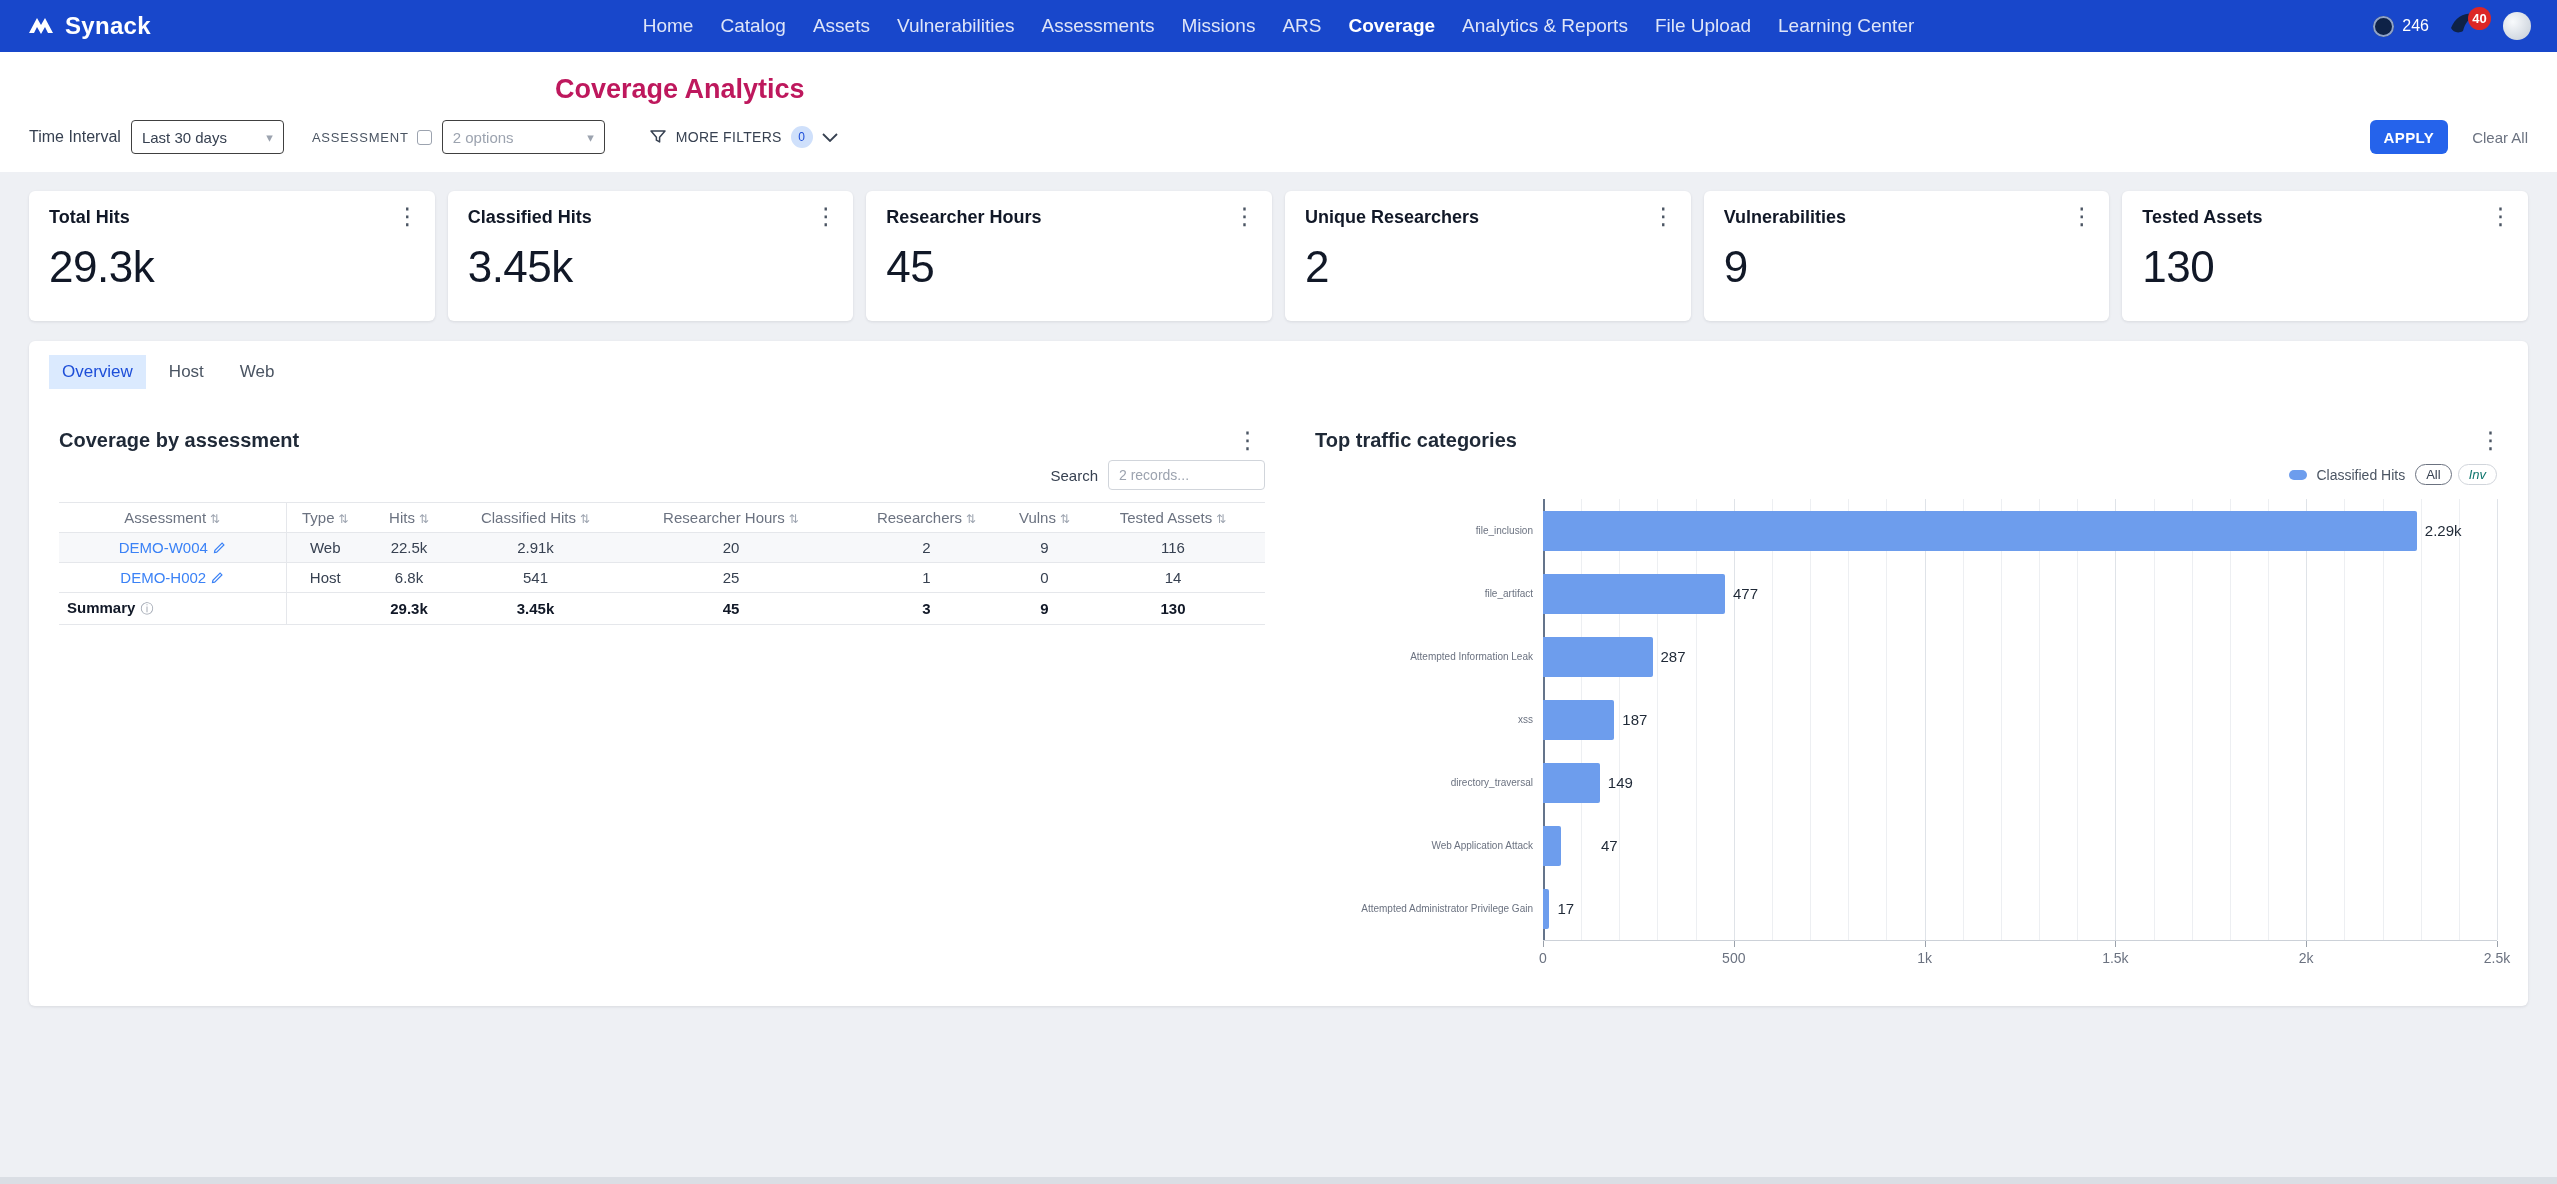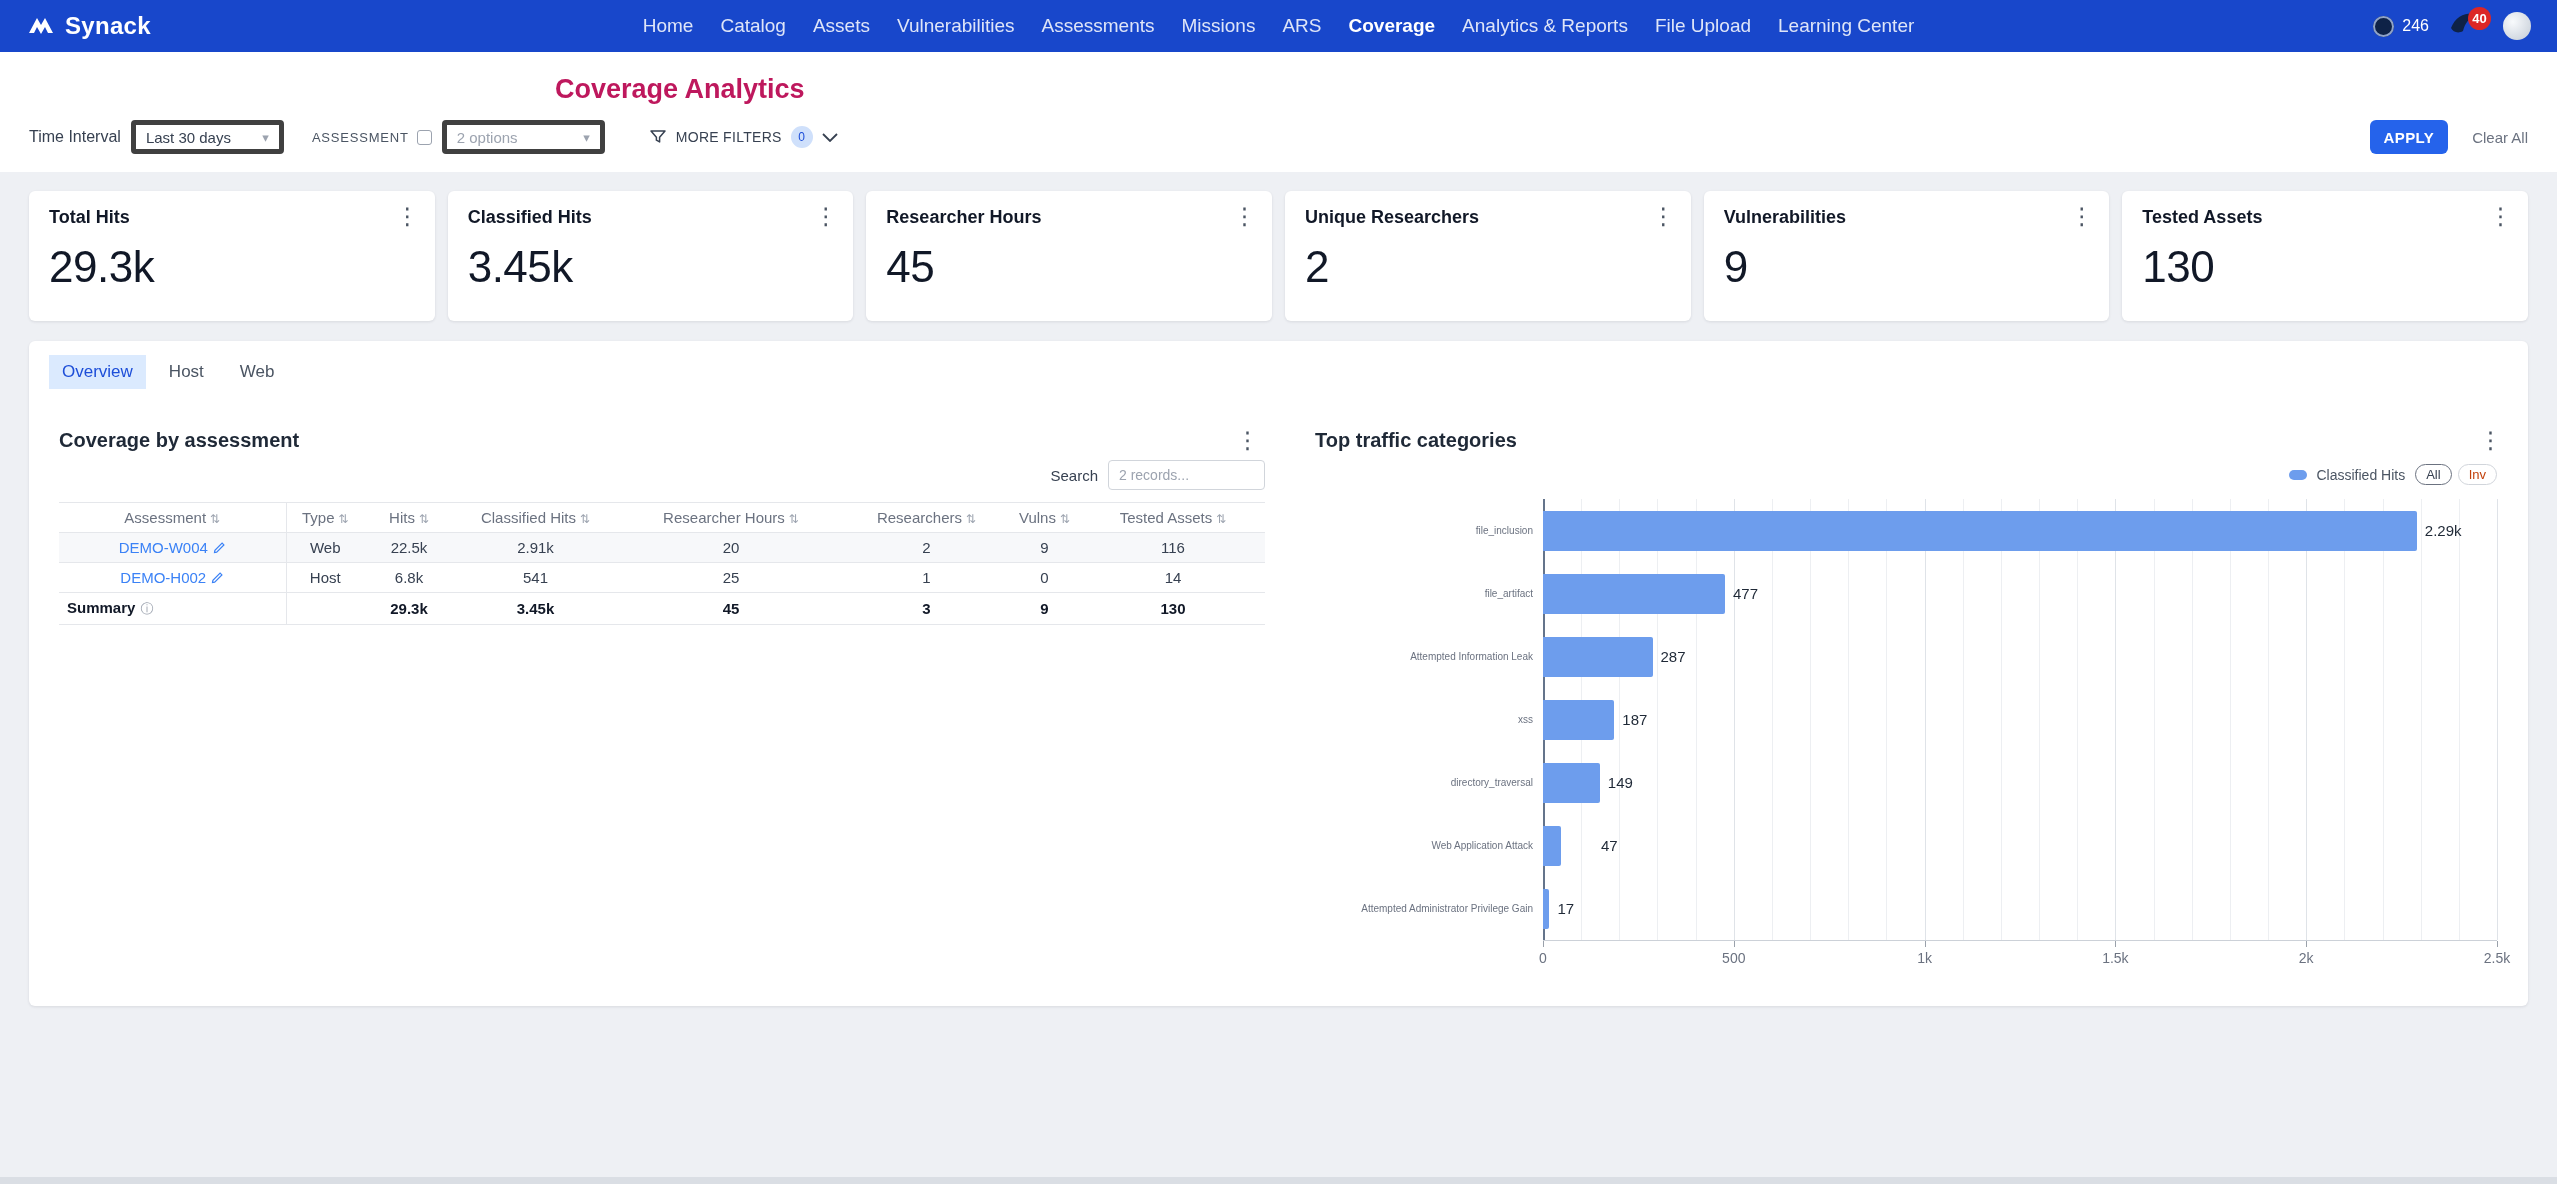--- a/index.html
+++ b/index.html
@@ -37,21 +37,21 @@
   .avatar { width: 28px; height: 28px; border-radius: 50%; background: radial-gradient(circle at 35% 35%, #f8fafc, #c3cbd6); }
 
   
   .header-band { background: #fff; padding: 22px 0 18px; }
   .page-title { font-size: 27px; font-weight: 700; color: #be185d; margin-left: 555px; line-height: 30px; }
   .filter-row { display: flex; align-items: center; padding: 0 29px; margin-top: 16px; }
   .flabel { font-size: 16px; color: #374151; margin-right: 10px; white-space: nowrap; }
   .flabel.caps { font-size: 13px; letter-spacing: .8px; color: #4b5563; margin-right: 8px; }
   .select {
     display: flex; align-items: center; justify-content: space-between;
-    height: 34px; border: 5px solid #404040; border-radius: 4px; background: #fff;
+    height: 34px; border: 1px solid #404040; border-radius: 4px; background: #fff;
     padding: 0 10px; font-size: 15px; color: #374151; cursor: pointer;
   }
   .select.ph span:first-child { color: #9ca3af; }
   .chev { color: #9ca3af; font-size: 13px; margin-left: 8px; }
   .checkbox { width: 15px; height: 15px; border: 1.5px solid #9ca3af; border-radius: 3px; margin-right: 10px; background: #fff; cursor: pointer; }
   .sel-time { width: 153px; margin-right: 28px; }
   .sel-assess { width: 163px; margin-right: 44px; }
   .more-filters { display: flex; align-items: center; gap: 9px; cursor: pointer; color: #374151; font-size: 14px; letter-spacing: .3px; }
   .mf-badge {
     min-width: 22px; height: 22px; border-radius: 11px; background: #cfe0fb; color: #1d4ed8;
@@ -101,21 +101,21 @@
   tr.summary td { font-weight: 700; color: #111827; border-top: 1px solid #d1d5db; }
   tr.summary td:first-child { text-align: left; padding-left: 8px; }
   .info-ic { color: #9ca3af; font-size: 13px; font-weight: 400; margin-left: 5px; }
 
   
   .chart-wrap { width: 1182px; }
   .legend-row { display: flex; justify-content: flex-end; align-items: center; gap: 10px; margin-top: 10px; }
   .swatch { width: 18px; height: 10px; border-radius: 5px; background: var(--c-bar, #6d9ded); display: inline-block; }
   .legend-label { font-size: 14px; color: #4b5563; }
   .pill { border: 1px solid #6b7280; border-radius: 999px; padding: 2px 10px; font-size: 13px; color: #374151; background: #fff; cursor: pointer; font-family: inherit; }
-  .pill.inv { border-color: #d1d5db; color: #c2410c; margin-left: -4px; }
+  .pill.inv { border-color: #d1d5db; color: #0f766e; margin-left: -4px; font-style: italic; }
   .chart { display: flex; margin-top: 14px; }
   .labels-col { width: 228px; }
   .cat-label { display: flex; align-items: center; justify-content: flex-end; padding-right: 10px; font-size: 10px; color: #6b7280; white-space: nowrap; }
   .plot { position: relative; width: 954px; }
   .chart-grid { position: absolute; top: 0; left: 0; width: 954px; }
   .gridline { position: absolute; top: 0; height: 100%; width: 1px; background: #edeff2; }
   .gridline.major { background: #dfe3e8; }
   .gridline.yaxis { width: 2px; background: #64748b; }
   .chart-bars { position: relative; }
   .bar-row { display: flex; align-items: center; }

